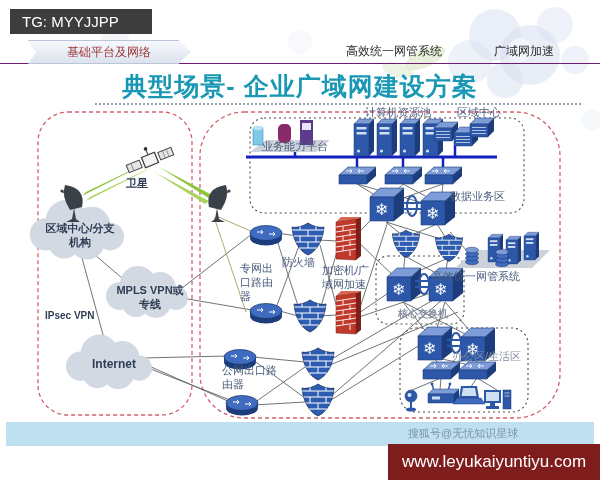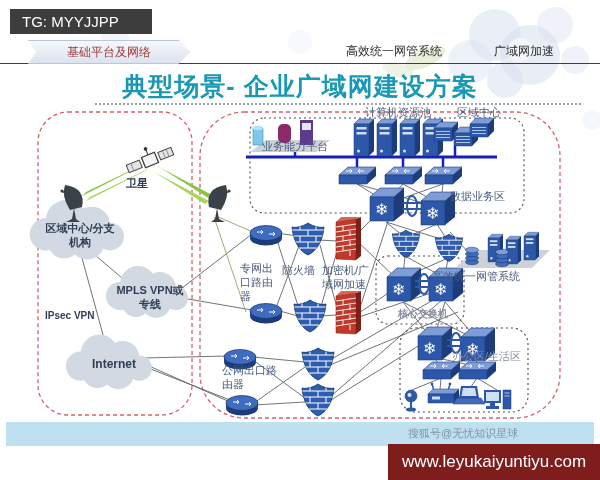--- a/index.html
+++ b/index.html
@@ -293,21 +293,21 @@
 <div class="lbl" style="left:240px;top:106px;width:110px;text-align:center;margin-top:34px;">业务能力平台</div>
 <div class="lbl" style="left:352px;top:106px;width:92px;text-align:center;">计算机资源池</div>
 <div class="lbl" style="left:436px;top:106px;width:86px;text-align:center;">区域中心</div>
 <div class="lbl" style="left:450px;top:190px;width:80px;">数据业务区</div>
 <div class="lbl dark" style="left:126px;top:177px;width:44px;">卫星</div>
 <div class="lbl dark" style="left:40px;top:222px;width:80px;text-align:center;">区域中心/分支机构</div>
 <div class="lbl dark" style="left:112px;top:284px;width:76px;text-align:center;">MPLS VPN或专线</div>
 <div class="lbl dark" style="left:45px;top:310px;width:60px;font-size:10px;">IPsec VPN</div>
 <div class="lbl dark" style="left:84px;top:357px;width:60px;text-align:center;font-size:12px;">Internet</div>
 <div class="lbl" style="left:240px;top:262px;width:40px;">专网出口路由器</div>
-<div class="lbl" style="left:282px;top:264px;width:40px;">防火墙</div>
+<div class="lbl" style="left:282px;top:256px;width:40px;">防火墙</div>
 <div class="lbl" style="left:322px;top:264px;width:56px;">加密机/广域网加速</div>
 <div class="lbl" style="left:222px;top:364px;width:62px;">公网出口路由器</div>
 <div class="lbl" style="left:432px;top:270px;width:120px;">高效统一网管系统</div>
 <div class="lbl faint" style="left:398px;top:308px;width:60px;font-size:10px;font-weight:bold;">核心交换机</div>
 <div class="lbl faint" style="left:452px;top:350px;width:84px;">办公区/生活区</div>
 
 <div class="abs" id="footerbar"></div>
 <div class="abs" id="sohu">搜狐号@无忧知识星球</div>
 <div class="abs" id="sitebox">www.leyukaiyuntiyu.com</div>
 

